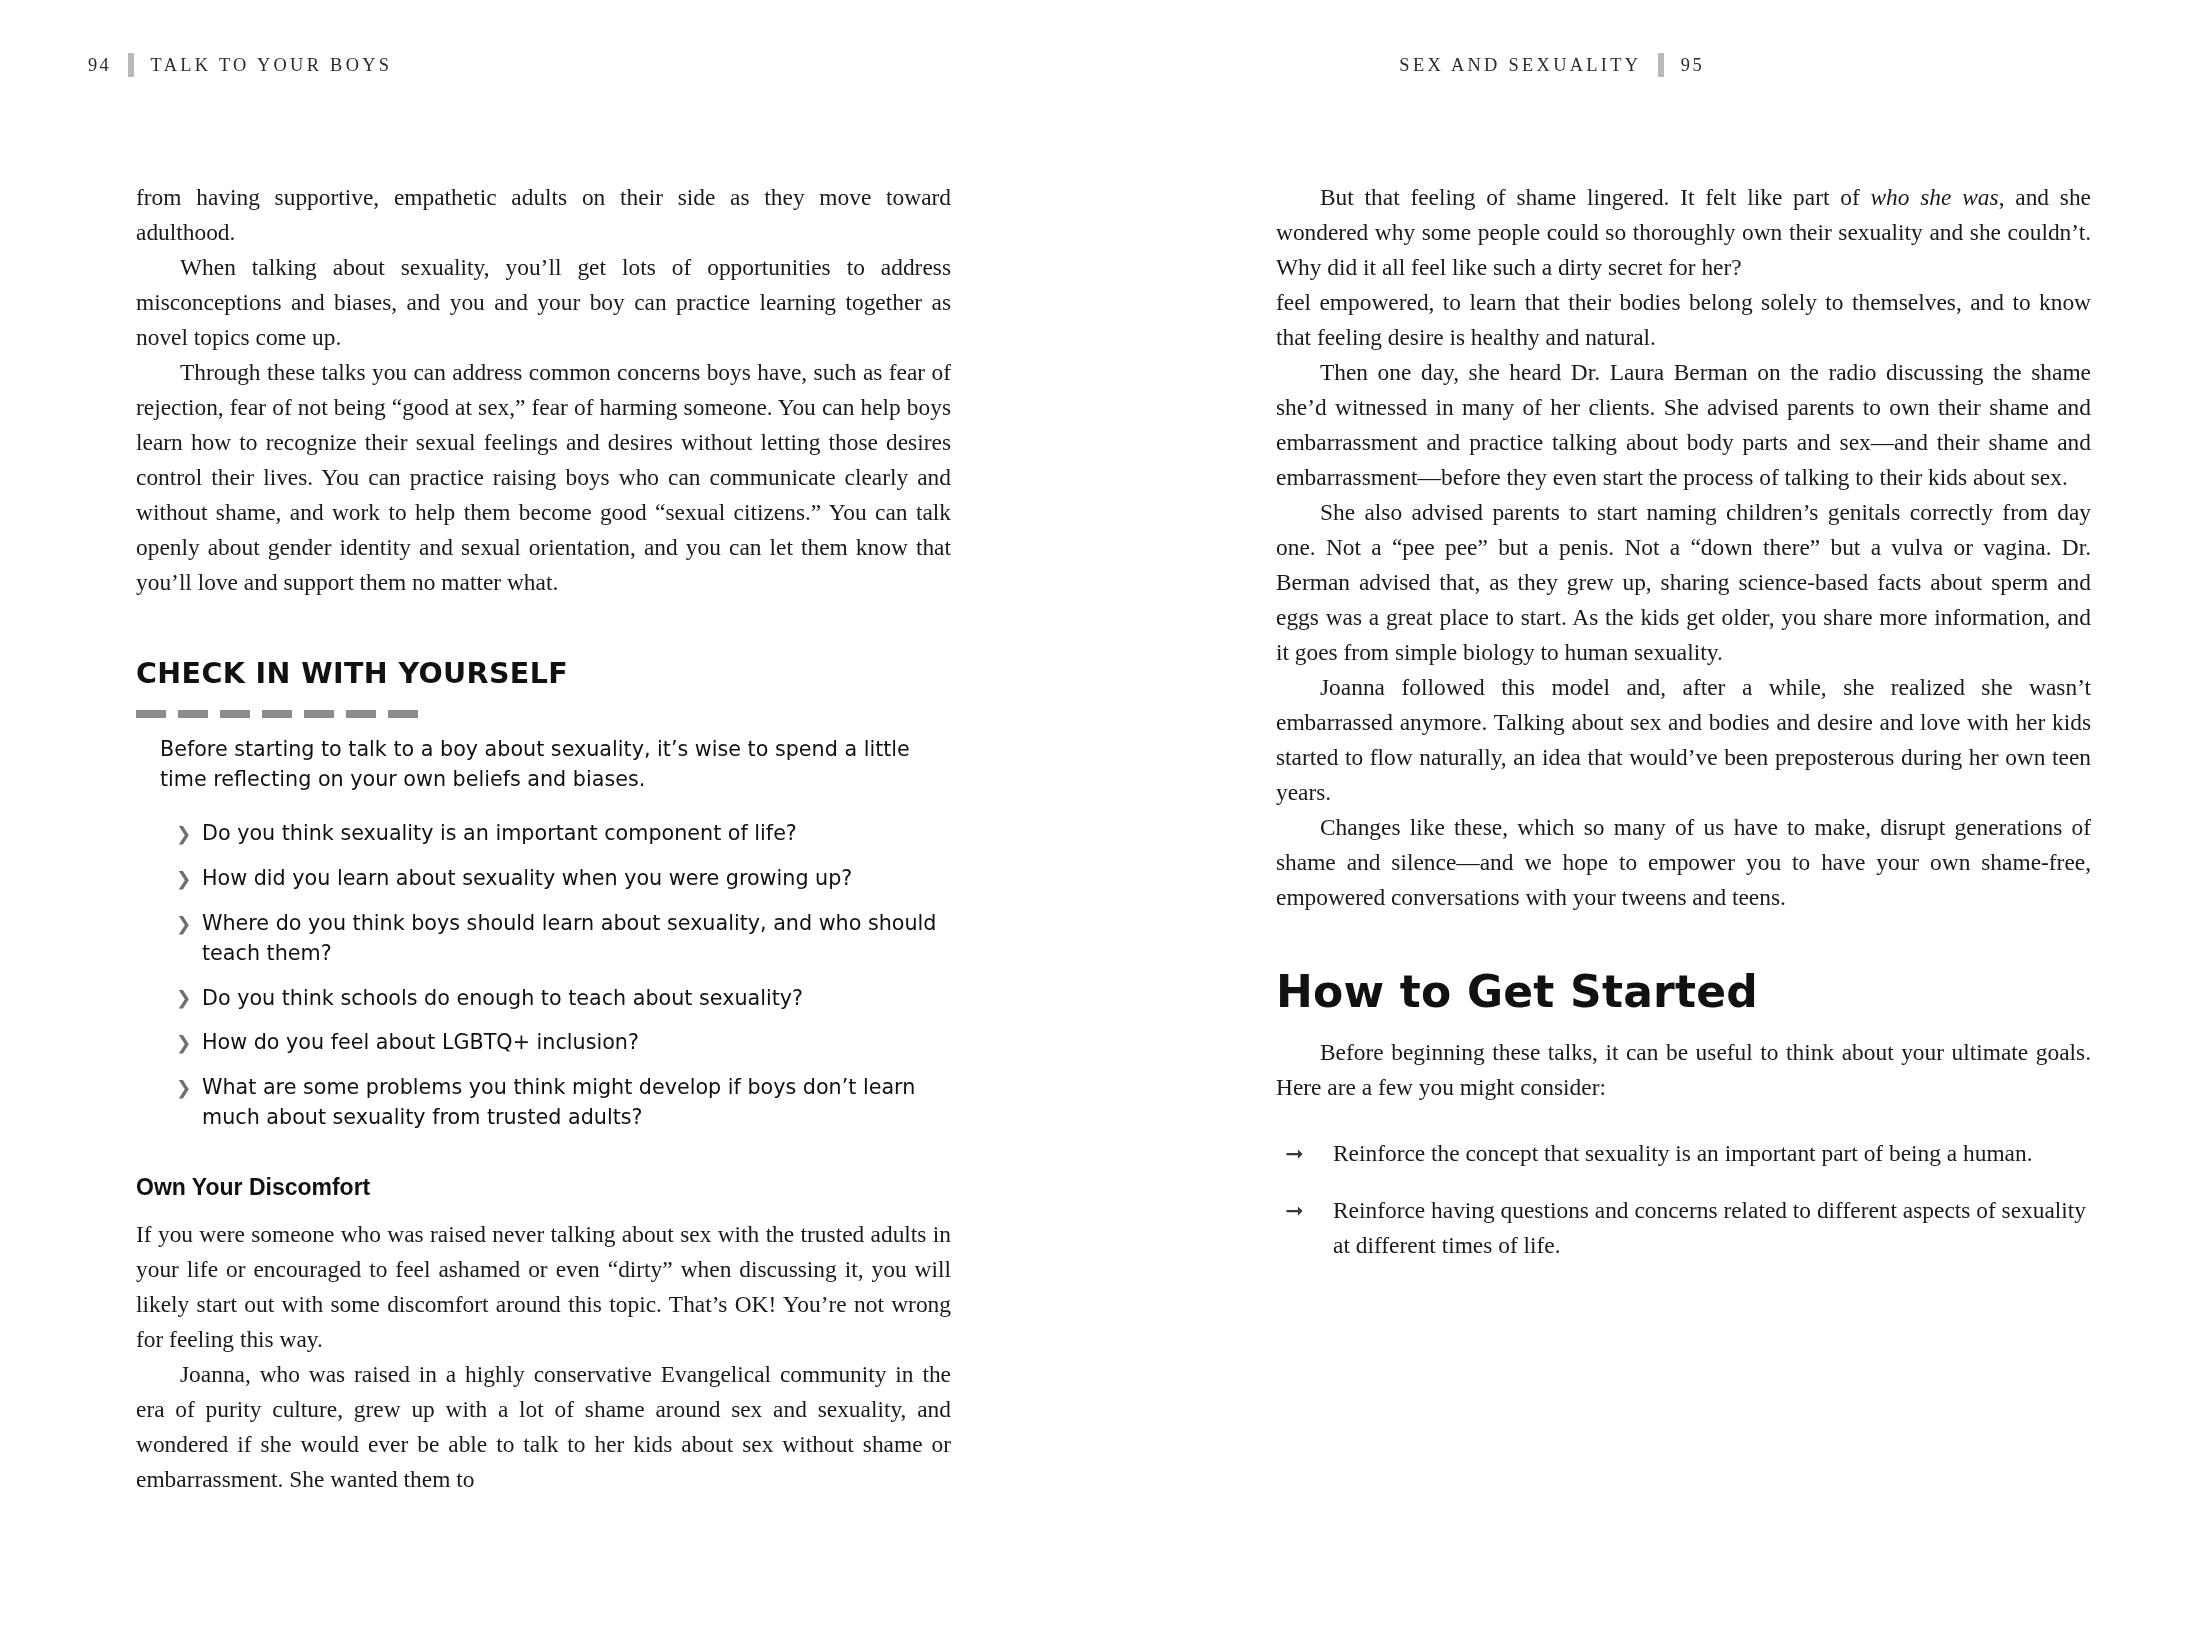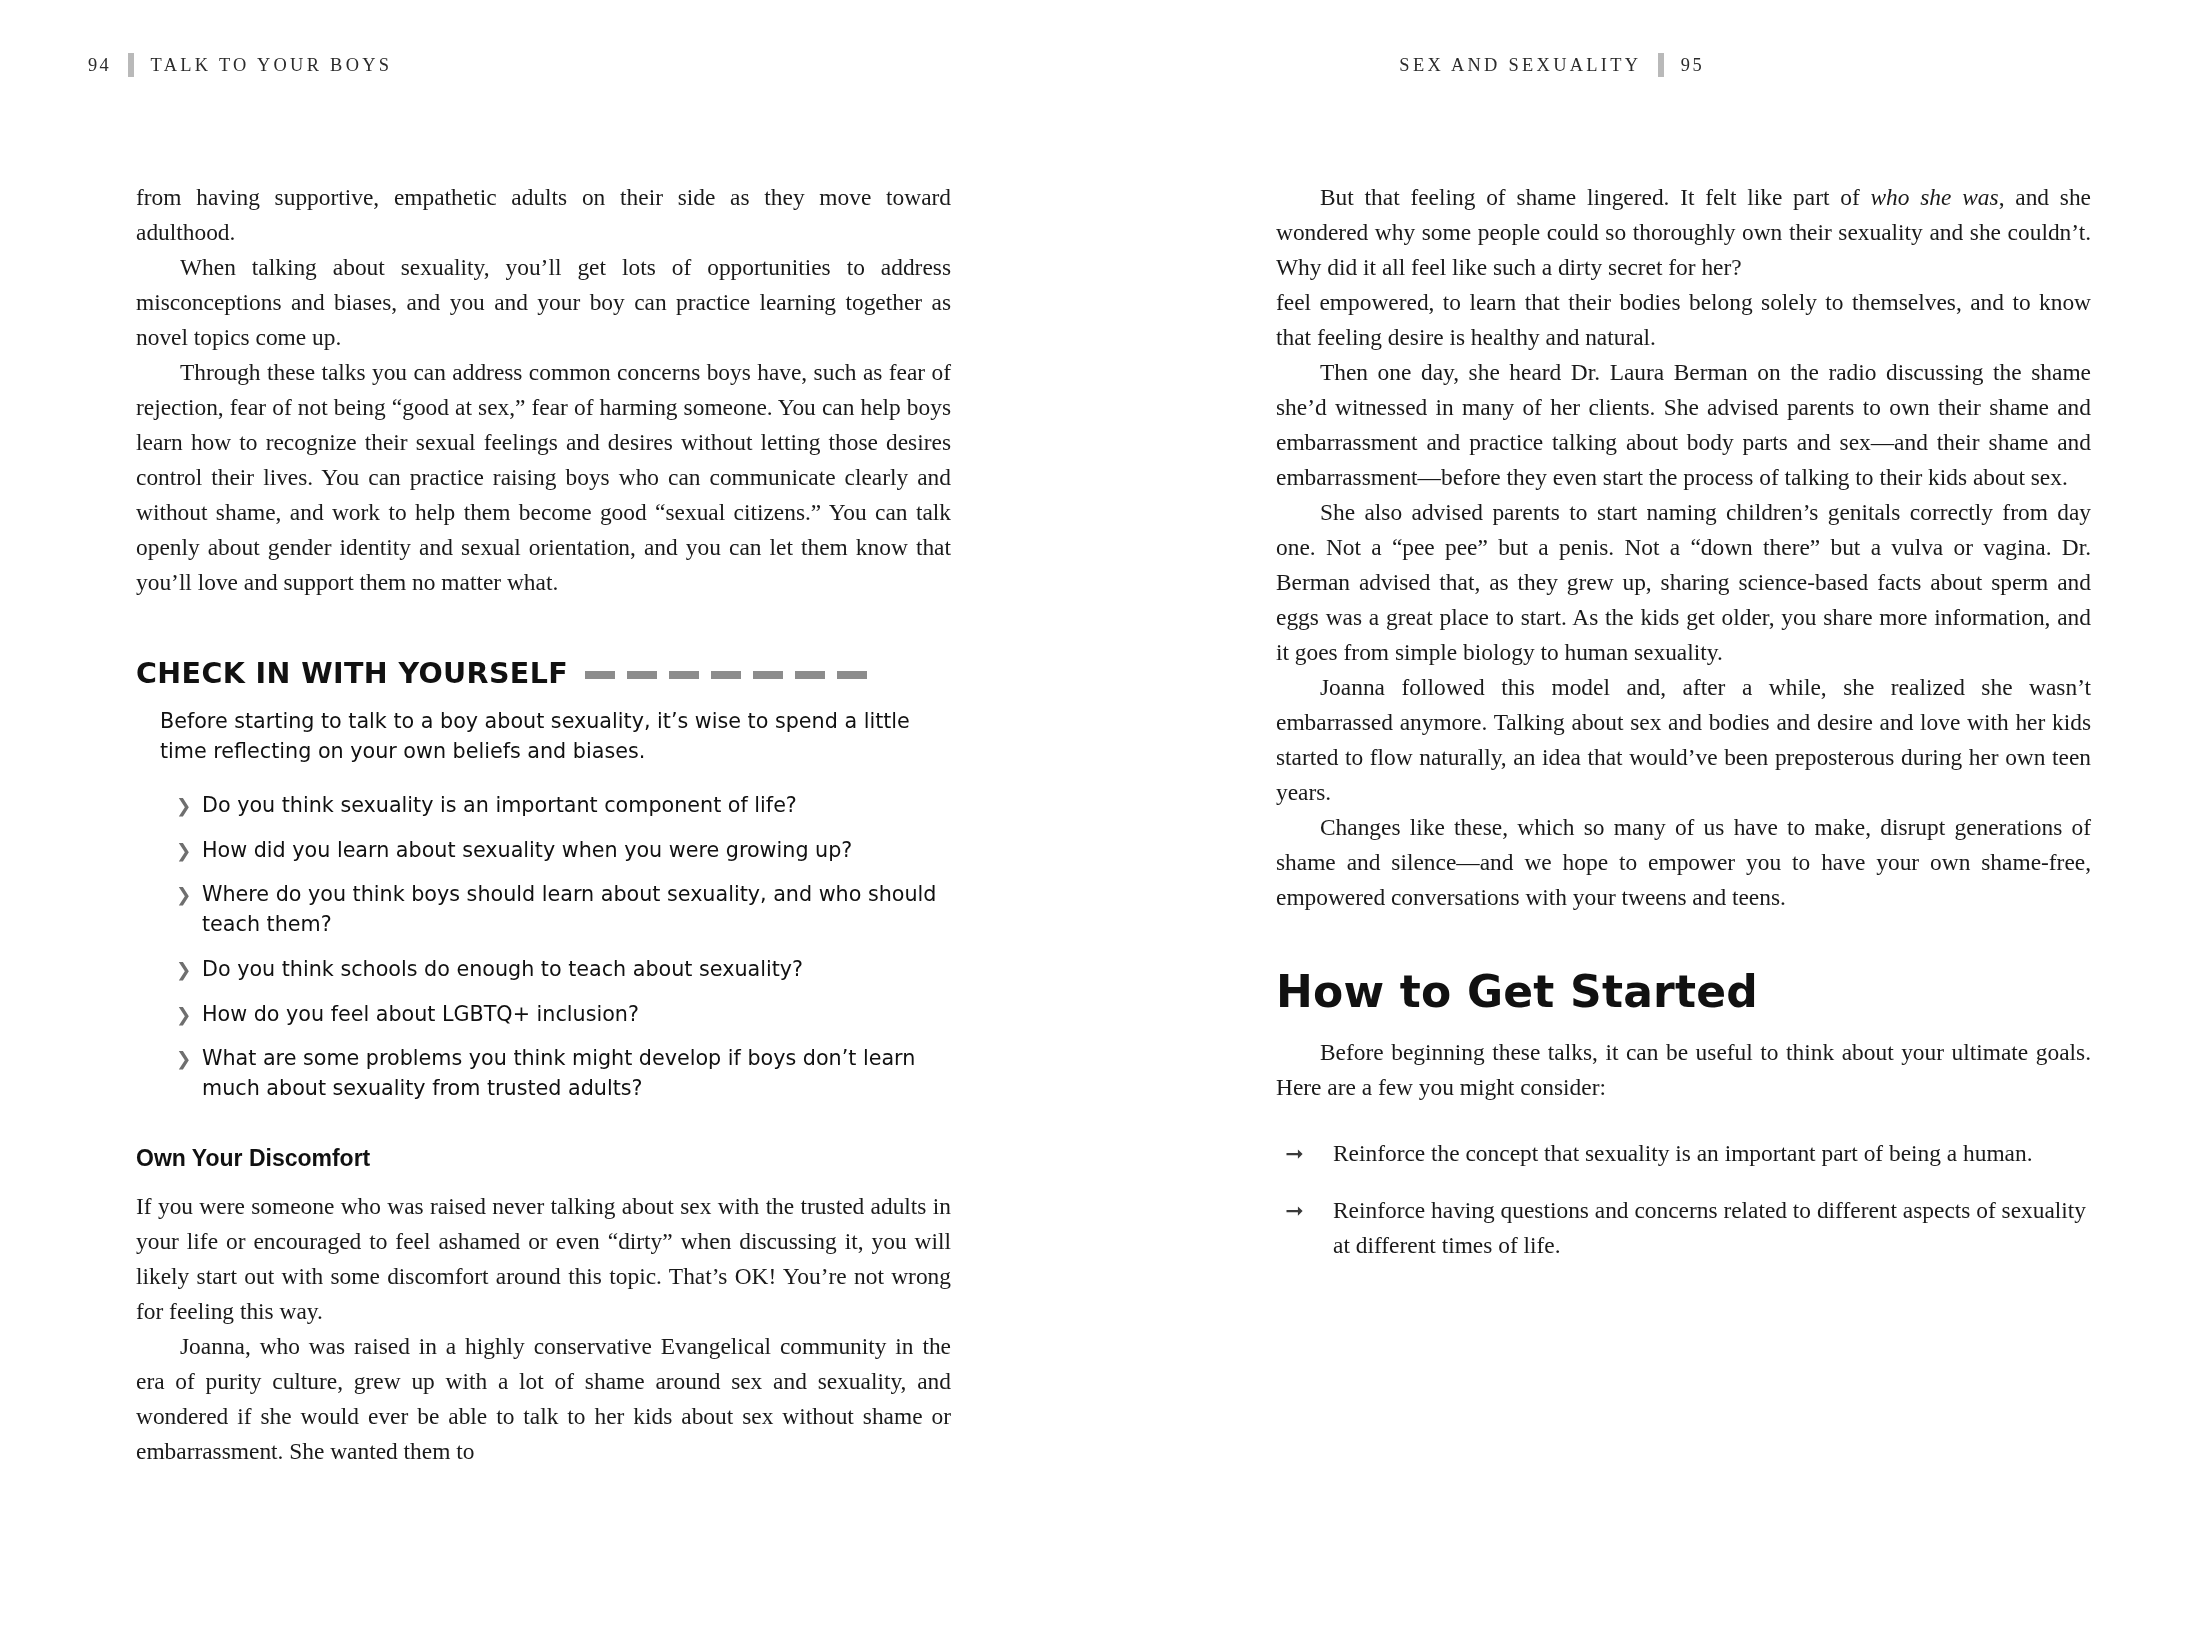--- a/index.html
+++ b/index.html
@@ -70,23 +70,24 @@
     text-justify: inter-word;
     hyphens: none;
   }
   p.body.indent { text-indent: 44px; }
 
   em { font-style: italic; }
 
   
   .checkin-head {
     display: flex;
-    align-items: center;
+    align-items: flex-start;
     gap: 16.5px;
     margin-top: 57px;
+    flex-direction: column;
   }
   .checkin-head .label {
     font-family: "DejaVu Sans", sans-serif;
     font-weight: bold;
     font-size: 28.5px;
     letter-spacing: 0.4px;
     color: #111;
     white-space: nowrap;
   }
   .dashes {

